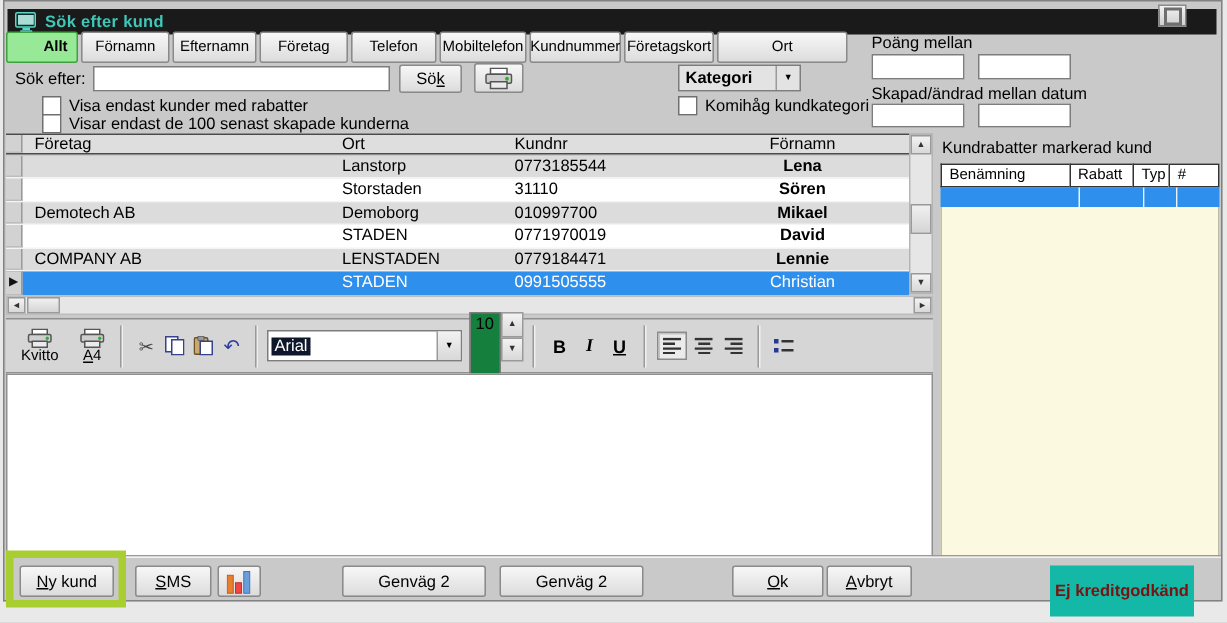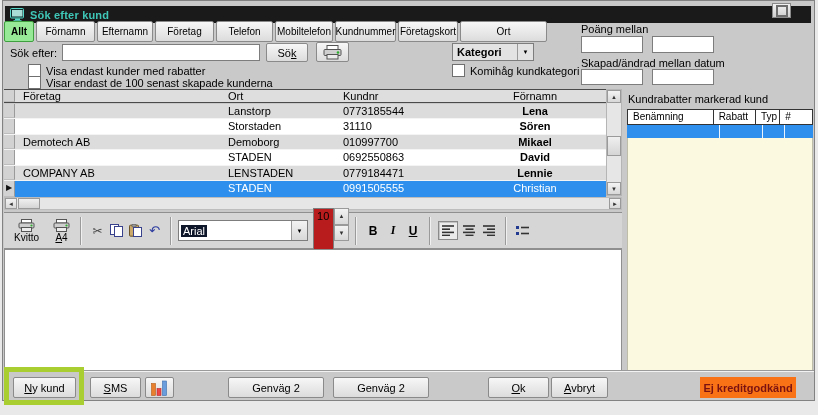--- a/index.html
+++ b/index.html
@@ -11,21 +11,21 @@
   }
   .abs{position:absolute;box-sizing:border-box;}
   .window{left:2px;top:0;width:813px;height:401px;background:#c9c9c9;border:1px solid #828282;}
   .titlebar{left:5px;top:6px;width:806px;height:17px;background:#1a1a1a;display:flex;align-items:center;}
   .titletext{color:#3fc7b8;font-weight:bold;font-size:11px;margin-left:5px;letter-spacing:.2px;}
   .maxbtn{left:772px;top:3px;width:19px;height:15px;background:linear-gradient(#f2f2f2,#cfcfcf);border:1px solid #8a8a8a;display:flex;align-items:center;justify-content:center;}
   .maxbtn .sq{width:8px;height:8px;border:2px solid #6e6e6e;}
   .btn{background:linear-gradient(#f7f7f7,#dcdcdc);border:1px solid #8a8a8a;border-radius:2px;
        display:flex;align-items:center;justify-content:center;font-size:11px;cursor:default;}
   .tab{height:19px;font-size:10px;}
-  .tab.active{background:#97e897;border-color:#3fa03f;font-weight:bold;}
+  .tab.active{background:#97e897;border-color:#3fa03f;font-weight:bold;padding-left:18px;}
   .field{background:#fff;border:1px solid #7d7d7d;font-size:11px;padding:1px 3px;font-family:inherit;}
   .u{text-decoration:underline;}
   .cb{width:11px;height:11px;background:#fff;border:1px solid #6f6f6f;display:inline-block;vertical-align:-2px;margin-right:5px;flex:none;}
   .cbrow{display:flex;align-items:center;white-space:nowrap;}
   
   .tblhead{left:4px;top:89px;width:618px;height:14px;background:#dedede;border-top:1px solid #4a4a4a;border-bottom:1px solid #4a4a4a;display:flex;font-size:11px;}
   .trow{left:4px;width:602px;height:15.5px;display:flex;font-size:11px;}
   .c-marker{width:10px;flex:none;background:#d2d2d2;border-right:1px solid #9a9a9a;border-bottom:1px solid #bdbdbd;font-size:8px;line-height:14px;text-align:center;color:#111;}
   .c-foretag{width:201px;flex:none;padding-left:8px;line-height:15px;white-space:nowrap;overflow:hidden;}
   .c-ort{width:111px;flex:none;padding-left:4px;line-height:15px;white-space:nowrap;overflow:hidden;}
@@ -52,21 +52,21 @@
   
   .cream{left:627px;top:109px;width:186px;height:263px;background:#fbfae1;border:1px solid #bdbdaa;}
   .dhead{display:flex;height:16px;font-size:10px;}
   .dhead .cell{background:#fff;border:1px solid #333;border-right:none;line-height:14px;padding-left:5px;overflow:hidden;white-space:nowrap;}
   .dhead .cell:last-child{border-right:1px solid #333;}
   .dsel{display:flex;height:13px;}
   .dsel .cell{background:#2e90ec;border-right:1px solid #eaf4ff;}
   
   .fbtn{height:21px;font-size:11px;}
   .greenbox{left:4px;top:367px;width:80px;height:38px;border:5px solid #a9ce32;z-index:40;}
-  .credit{left:700px;top:377px;width:96px;height:21px;background:#f97316;color:#7a1212;font-weight:bold;display:flex;align-items:center;justify-content:center;font-size:11px;}
+  .credit{left:700px;top:377px;width:96px;height:34px;background:#14b8a6;color:#7a1212;font-weight:bold;display:flex;align-items:center;justify-content:center;font-size:11px;}
   .groove{left:4px;top:370px;width:810px;height:2px;border-top:1px solid #9a9a9a;border-bottom:1px solid #f2f2f2;}
   svg{display:block;}
 </style>
 </head>
 <body>
 
 <div class="abs window"></div>
 
 <div class="abs titlebar">
   <span style="margin-left:5px;">
@@ -182,21 +182,21 @@
   <div class="c-marker"></div>
   <div class="c-foretag">Demotech AB</div>
   <div class="c-ort">Demoborg</div>
   <div class="c-kundnr">010997700</div>
   <div class="c-fornamn">Mikael</div>
 </div>
 <div class="abs trow r-white" style="top:150px;">
   <div class="c-marker"></div>
   <div class="c-foretag"></div>
   <div class="c-ort">STADEN</div>
-  <div class="c-kundnr">0692550863</div>
+  <div class="c-kundnr">0771970019</div>
   <div class="c-fornamn">David</div>
 </div>
 <div class="abs trow r-gray" style="top:165.5px;">
   <div class="c-marker"></div>
   <div class="c-foretag">COMPANY AB</div>
   <div class="c-ort">LENSTADEN</div>
   <div class="c-kundnr">0779184471</div>
   <div class="c-fornamn">Lennie</div>
 </div>
 <div class="abs trow r-sel" style="top:181px;">
@@ -273,21 +273,21 @@
   </div>
   <div class="flaticon">
       <span style="color:#2b3a9e;font-size:13px;">↶</span>
     </div>
   <div class="tsep"></div>
   <div class="combo">
     <span class="sel">Arial</span>
     <span class="arrow">▼</span>
   </div>
   <div style="display:flex;margin-left:5px;">
-    <div style="width:21px;height:45px;background:#b91c1c;border:1px solid #7d7d7d;font-size:11px;padding:1px 0 0 3px;box-sizing:border-box;">10</div>
+    <div style="width:21px;height:45px;background:#15803d;border:1px solid #7d7d7d;font-size:11px;padding:1px 0 0 3px;box-sizing:border-box;">10</div>
     <div style="display:flex;flex-direction:column;">
       <div class="sbtn" style="width:13px;height:14.5px;">
           <span>▲</span>
         </div>
       <div class="sbtn" style="width:13px;height:14.5px;">
           <span>▼</span>
         </div>
     </div>
   </div>
   <div class="tsep"></div>

